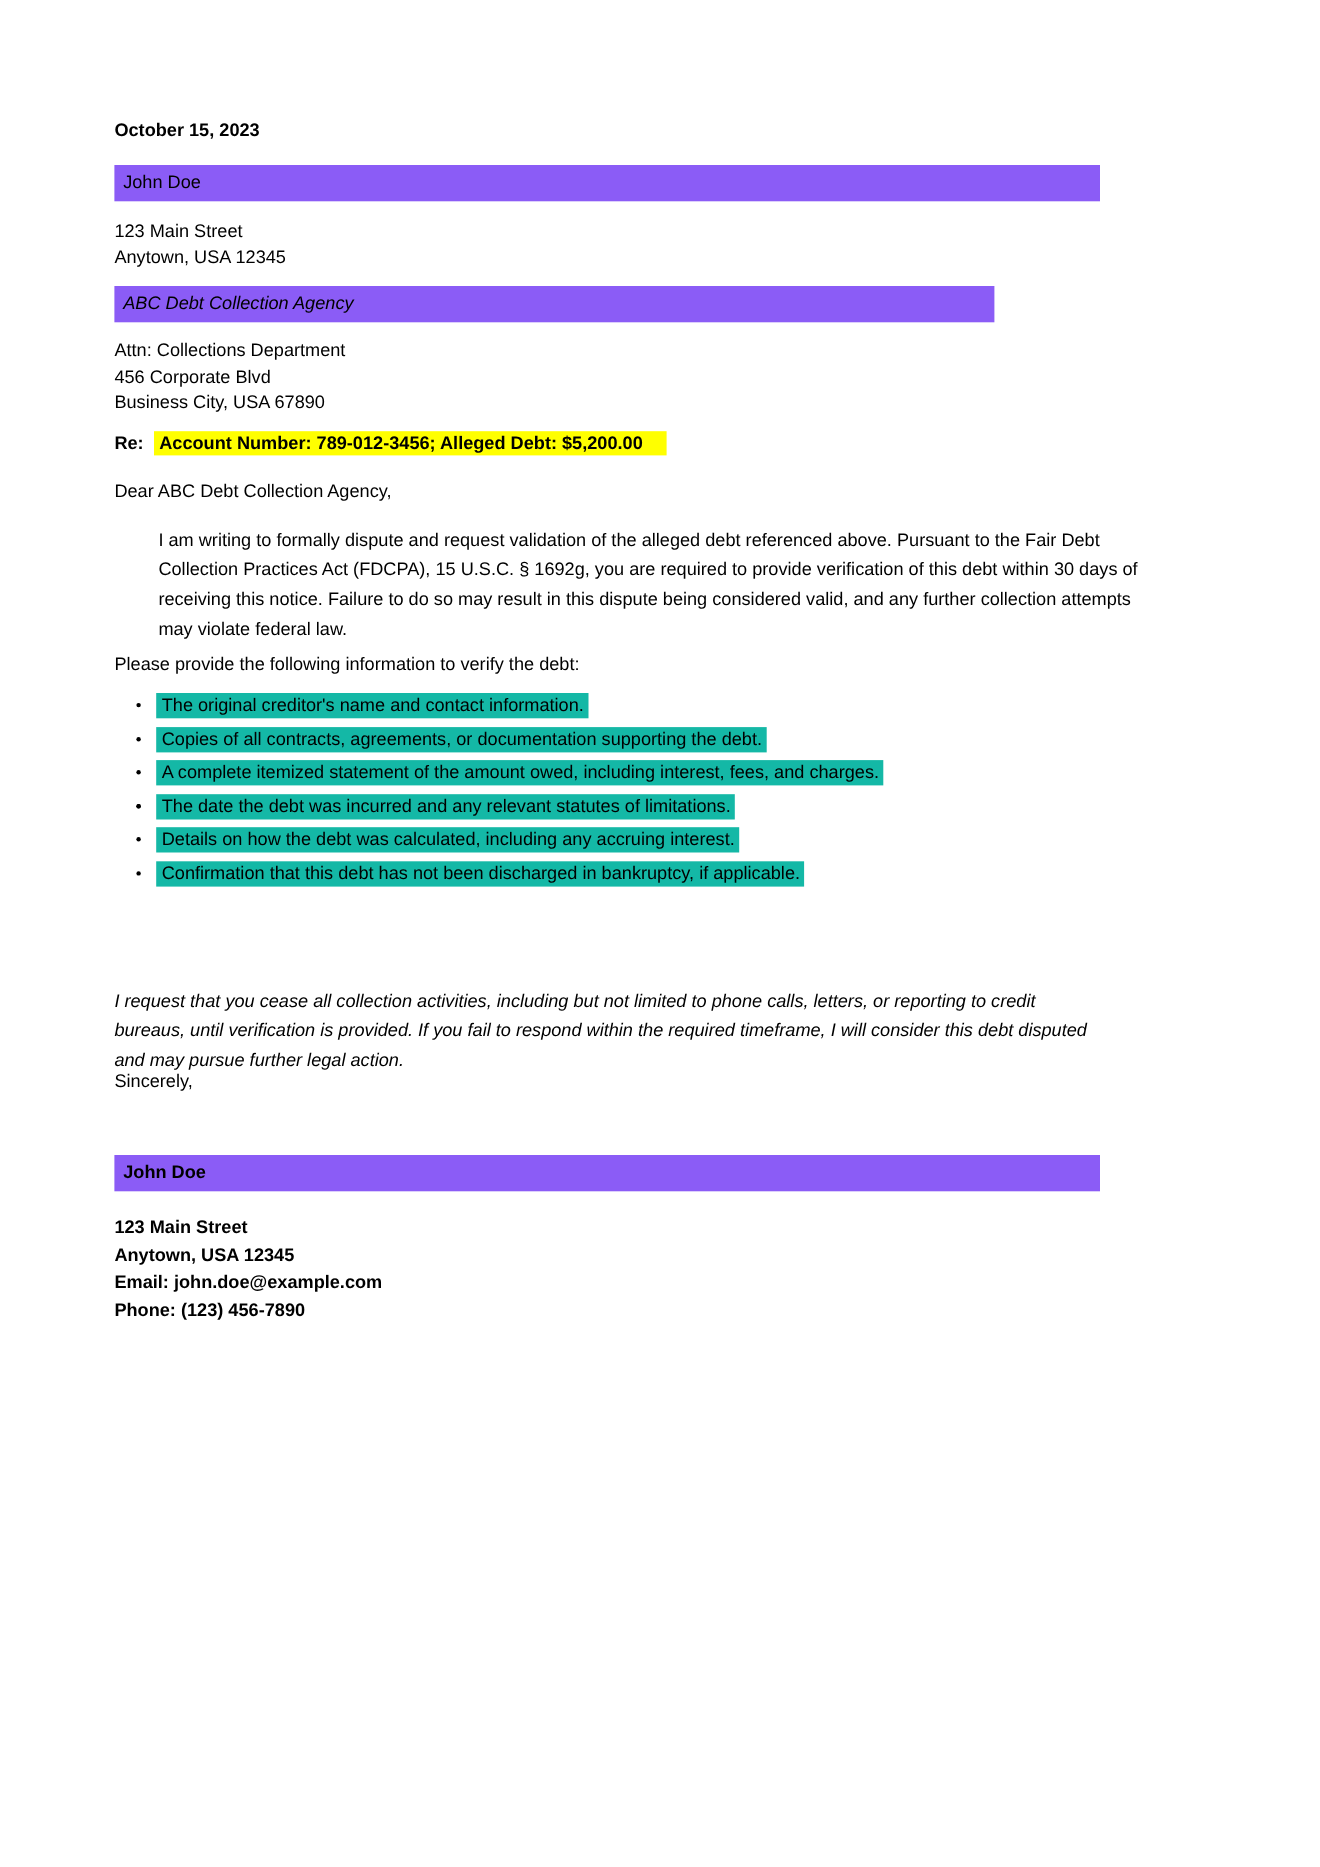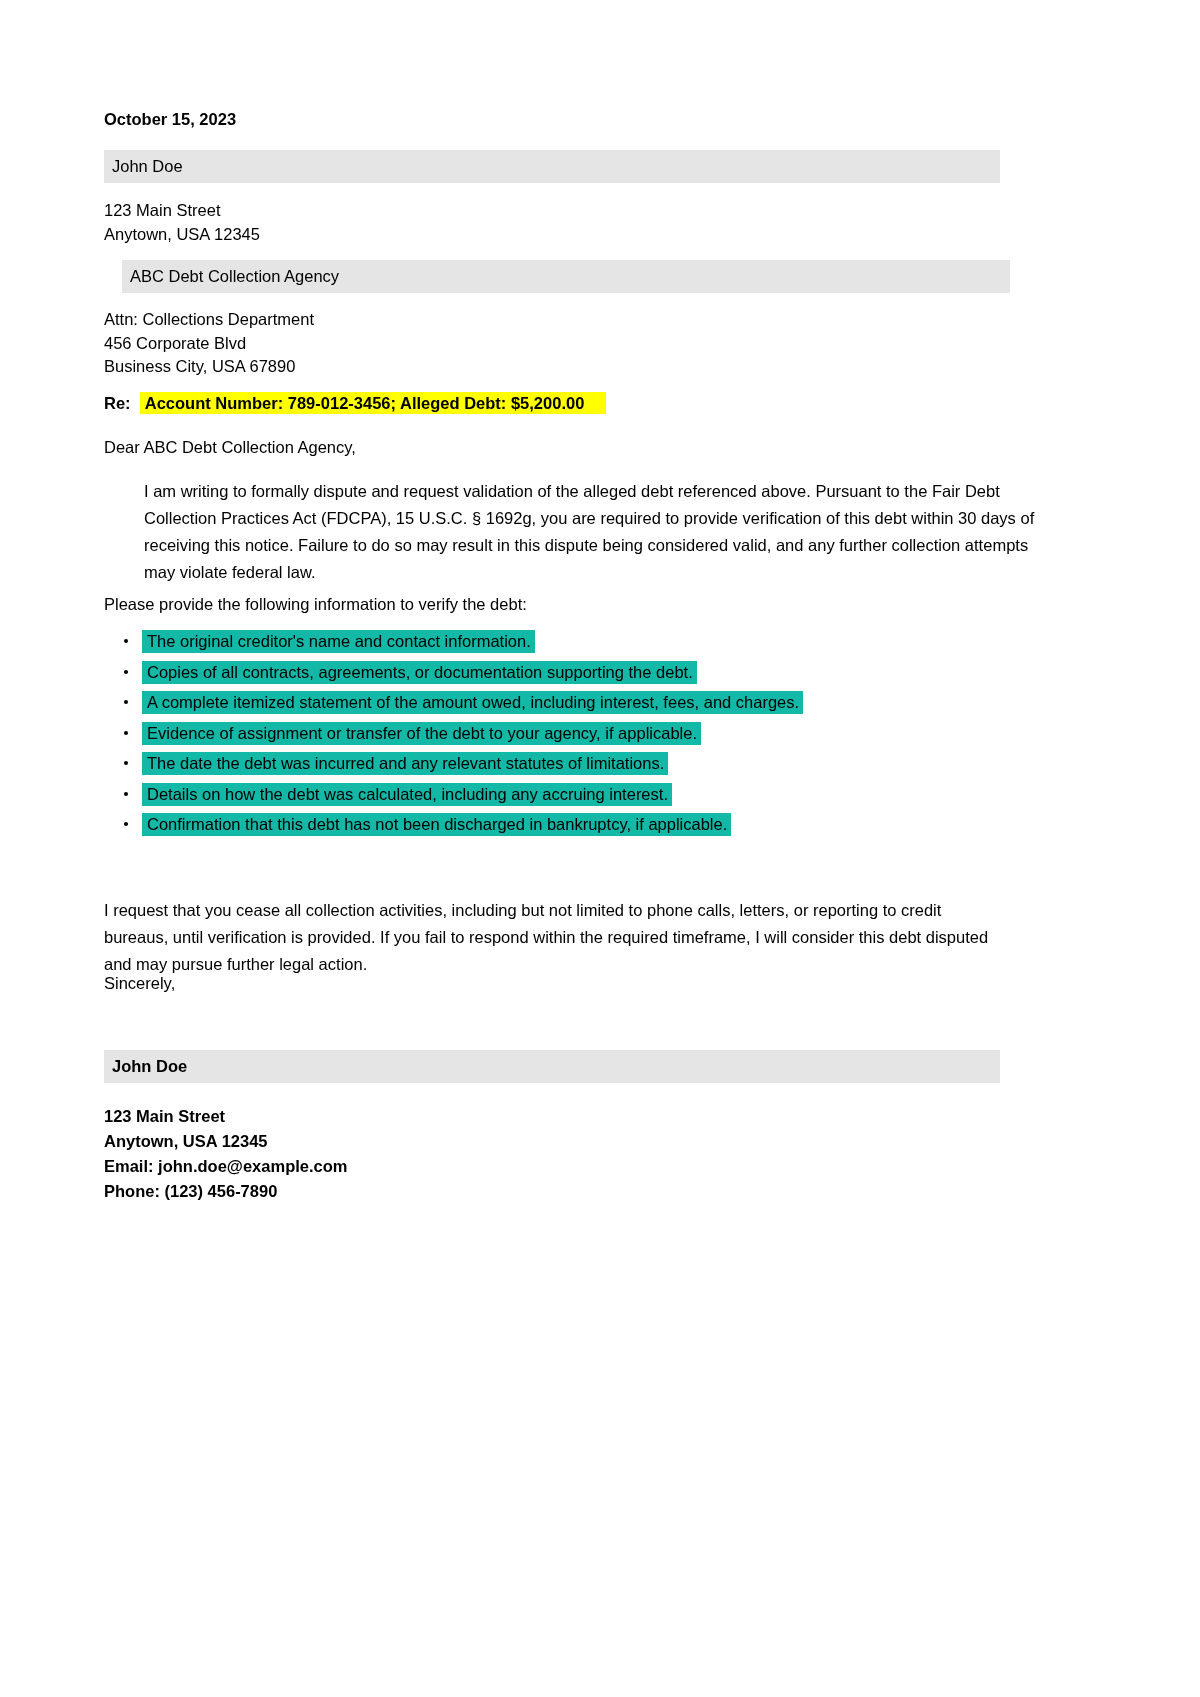--- a/index.html
+++ b/index.html
@@ -32,47 +32,47 @@
   .line {
     font-size: 16.5px;
     line-height: 23.5px;
     color: #000;
     white-space: pre-wrap;
   }
   .bold { font-weight: bold; }
 
   
   .hl-bar {
-    background: #e5e5e5;
+    background: #8b5cf6;
     display: block;
     width: 100%;
     box-sizing: border-box;
     padding: 5px 0 6px 8px;
     font-size: 16.5px;
     line-height: 22px;
   }
   .hl-inline {
     background: #ffff00;
     padding: 2px 22px 2px 5px;
     box-decoration-break: clone;
     -webkit-box-decoration-break: clone;
   }
 
   
   .blk-date        { position: absolute; top: 108px;  left: 0; }
   .blk-recipient   { position: absolute; top: 150px;  left: 0; width: 896px; }
   .blk-sender-addr { position: absolute; top: 199px;  left: 0; }
-  .blk-agency      { position: absolute; top: 260px;  left: 18px; width: 888px; }
+  .blk-agency      { position: absolute; top: 260px;  left: 0; width: 800px; font-style: italic; }
   .blk-agency-addr { position: absolute; top: 308px;  left: 0; }
   .blk-re          { position: absolute; top: 392px;  left: 0; }
   .blk-salutation  { position: absolute; top: 436px;  left: 0; }
   .blk-para1       { position: absolute; top: 478px;  left: 0; width: 900px; margin-left: 40px; }
   .blk-intro       { position: absolute; top: 593px;  left: 0; }
   .blk-list        { position: absolute; top: 630px;  left: 0; width: 896px; }
-  .blk-para2       { position: absolute; top: 897px;  left: 0; width: 900px; }
+  .blk-para2       { position: absolute; top: 897px;  left: 0; width: 900px; font-style: italic; }
   .blk-closing     { position: absolute; top: 972px;  left: 0; }
   .blk-signame     { position: absolute; top: 1050px; left: 0; width: 896px; }
   .blk-sigblock    { position: absolute; top: 1104px; left: 0; }
 
   .para {
     font-size: 16.5px;
     line-height: 27px;
     text-align: left;
   }
 
@@ -162,21 +162,20 @@
         <li>
           <span class="dot"></span>
           <span class="txt">Copies of all contracts, agreements, or documentation supporting the debt.</span>
         </li>
         <li>
           <span class="dot"></span>
           <span class="txt">A complete itemized statement of the amount owed, including interest, fees, and charges.</span>
         </li>
         <li>
           <span class="dot"></span>
-          <span class="txt">Evidence of assignment or transfer of the debt to your agency, if applicable.</span>
         </li>
         <li>
           <span class="dot"></span>
           <span class="txt">The date the debt was incurred and any relevant statutes of limitations.</span>
         </li>
         <li>
           <span class="dot"></span>
           <span class="txt">Details on how the debt was calculated, including any accruing interest.</span>
         </li>
         <li>

